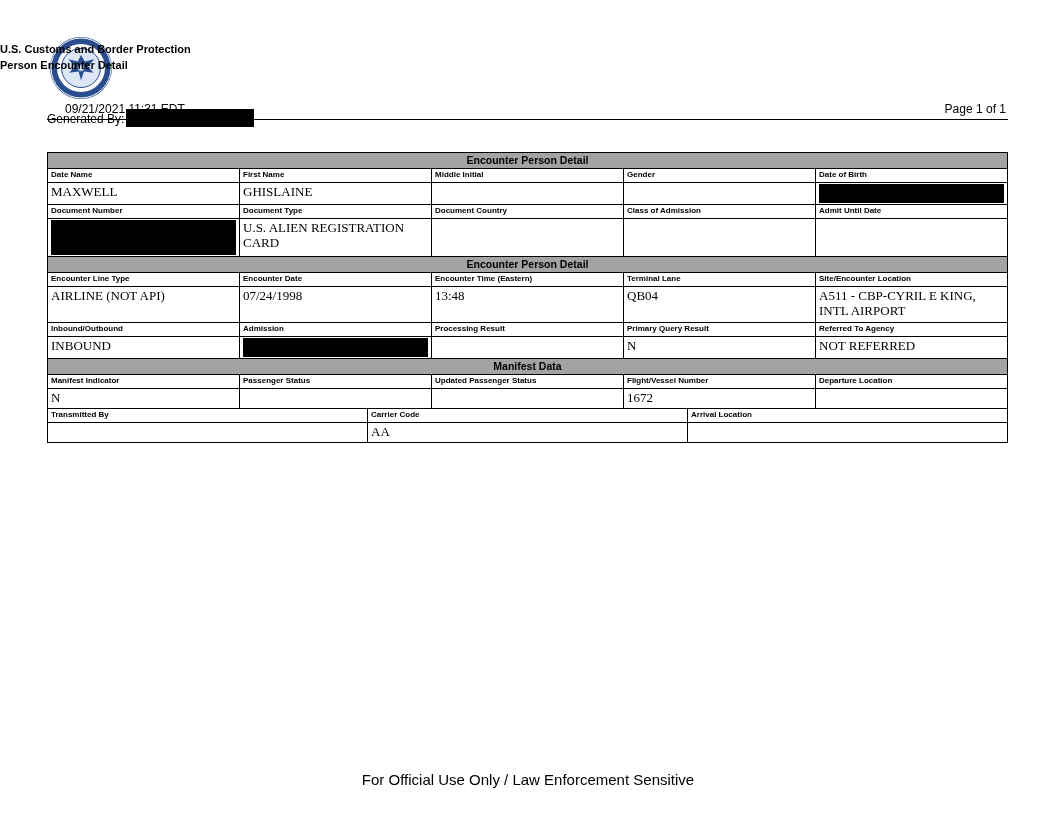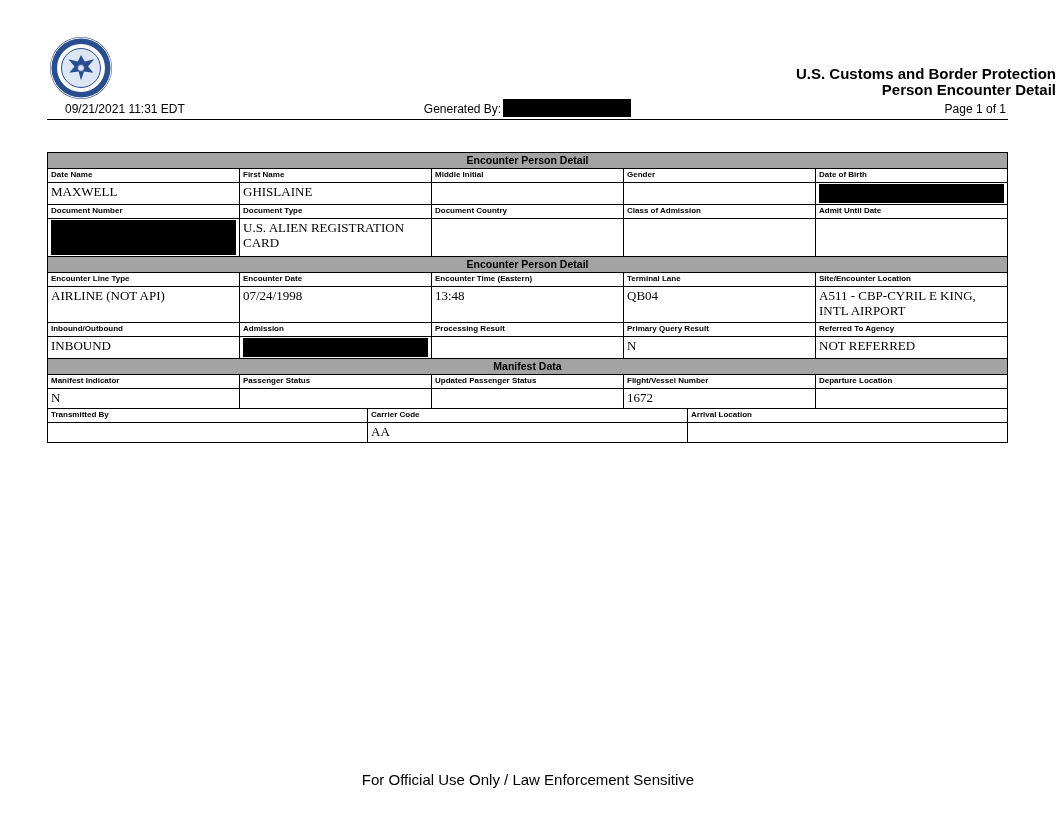--- a/index.html
+++ b/index.html
@@ -5,28 +5,28 @@
   html, body { margin:0; padding:0; }
   body {
     width:1056px; height:816px; background:#ffffff; position:relative;
     font-family:"Liberation Sans", sans-serif; color:#000; overflow:hidden;
   }
 
   
   .seal { position:absolute; left:49px; top:36px; width:64px; height:64px; }
   .titles {
     position:absolute; left:0; top:41px; width:100%;
-    text-align:right; font-weight:bold; font-size:15px; line-height:16px;margin-top:25px;
+    text-align:left; font-weight:bold; font-size:11px; line-height:16px;
   }
   .metaband {
     position:absolute; left:47px; top:99px; width:961px; height:20px;
     border-bottom:1.5px solid #000; font-size:12px;
   }
   .meta-date  { position:absolute; left:18px;  top:3px; }
-  .meta-gen   { position:absolute; left:0; width:100%; top:3px; text-align:center; }
+  .meta-gen   { position:absolute; left:0; width:100%; top:13px; text-align:left; }
   .meta-gen .blackbox {
     display:inline-block; width:128px; height:18px; background:#000;
     vertical-align:middle; margin-left:2px; margin-top:-3px;
   }
   .meta-page  { position:absolute; right:2px; top:3px; }
 
   
   table.report {
     position:absolute; left:47px; top:152px; width:961px;
     border-collapse:collapse; table-layout:fixed;

